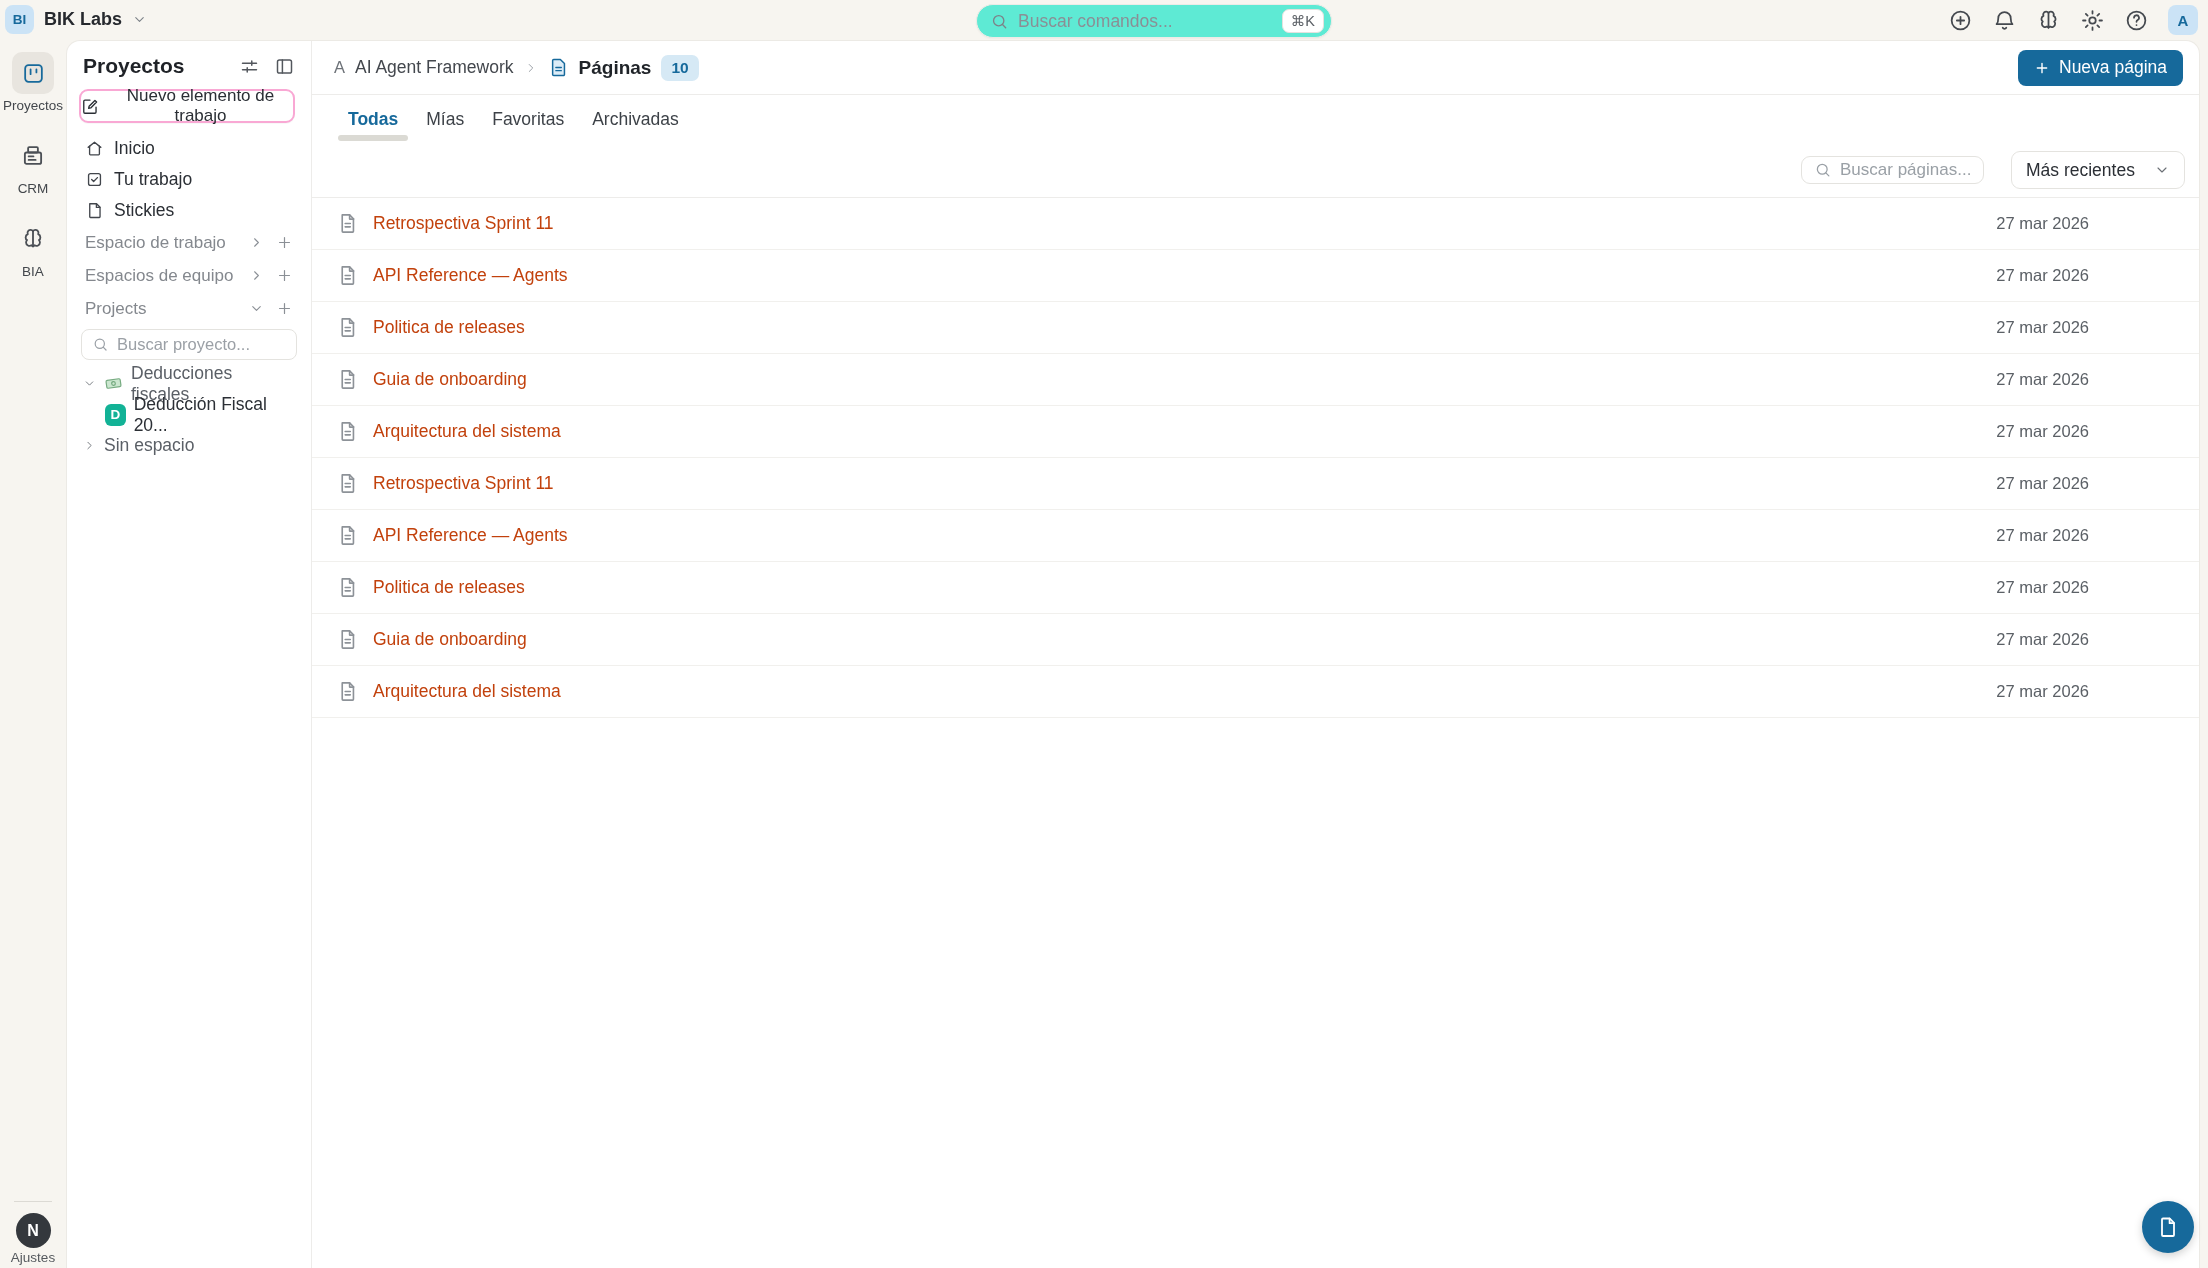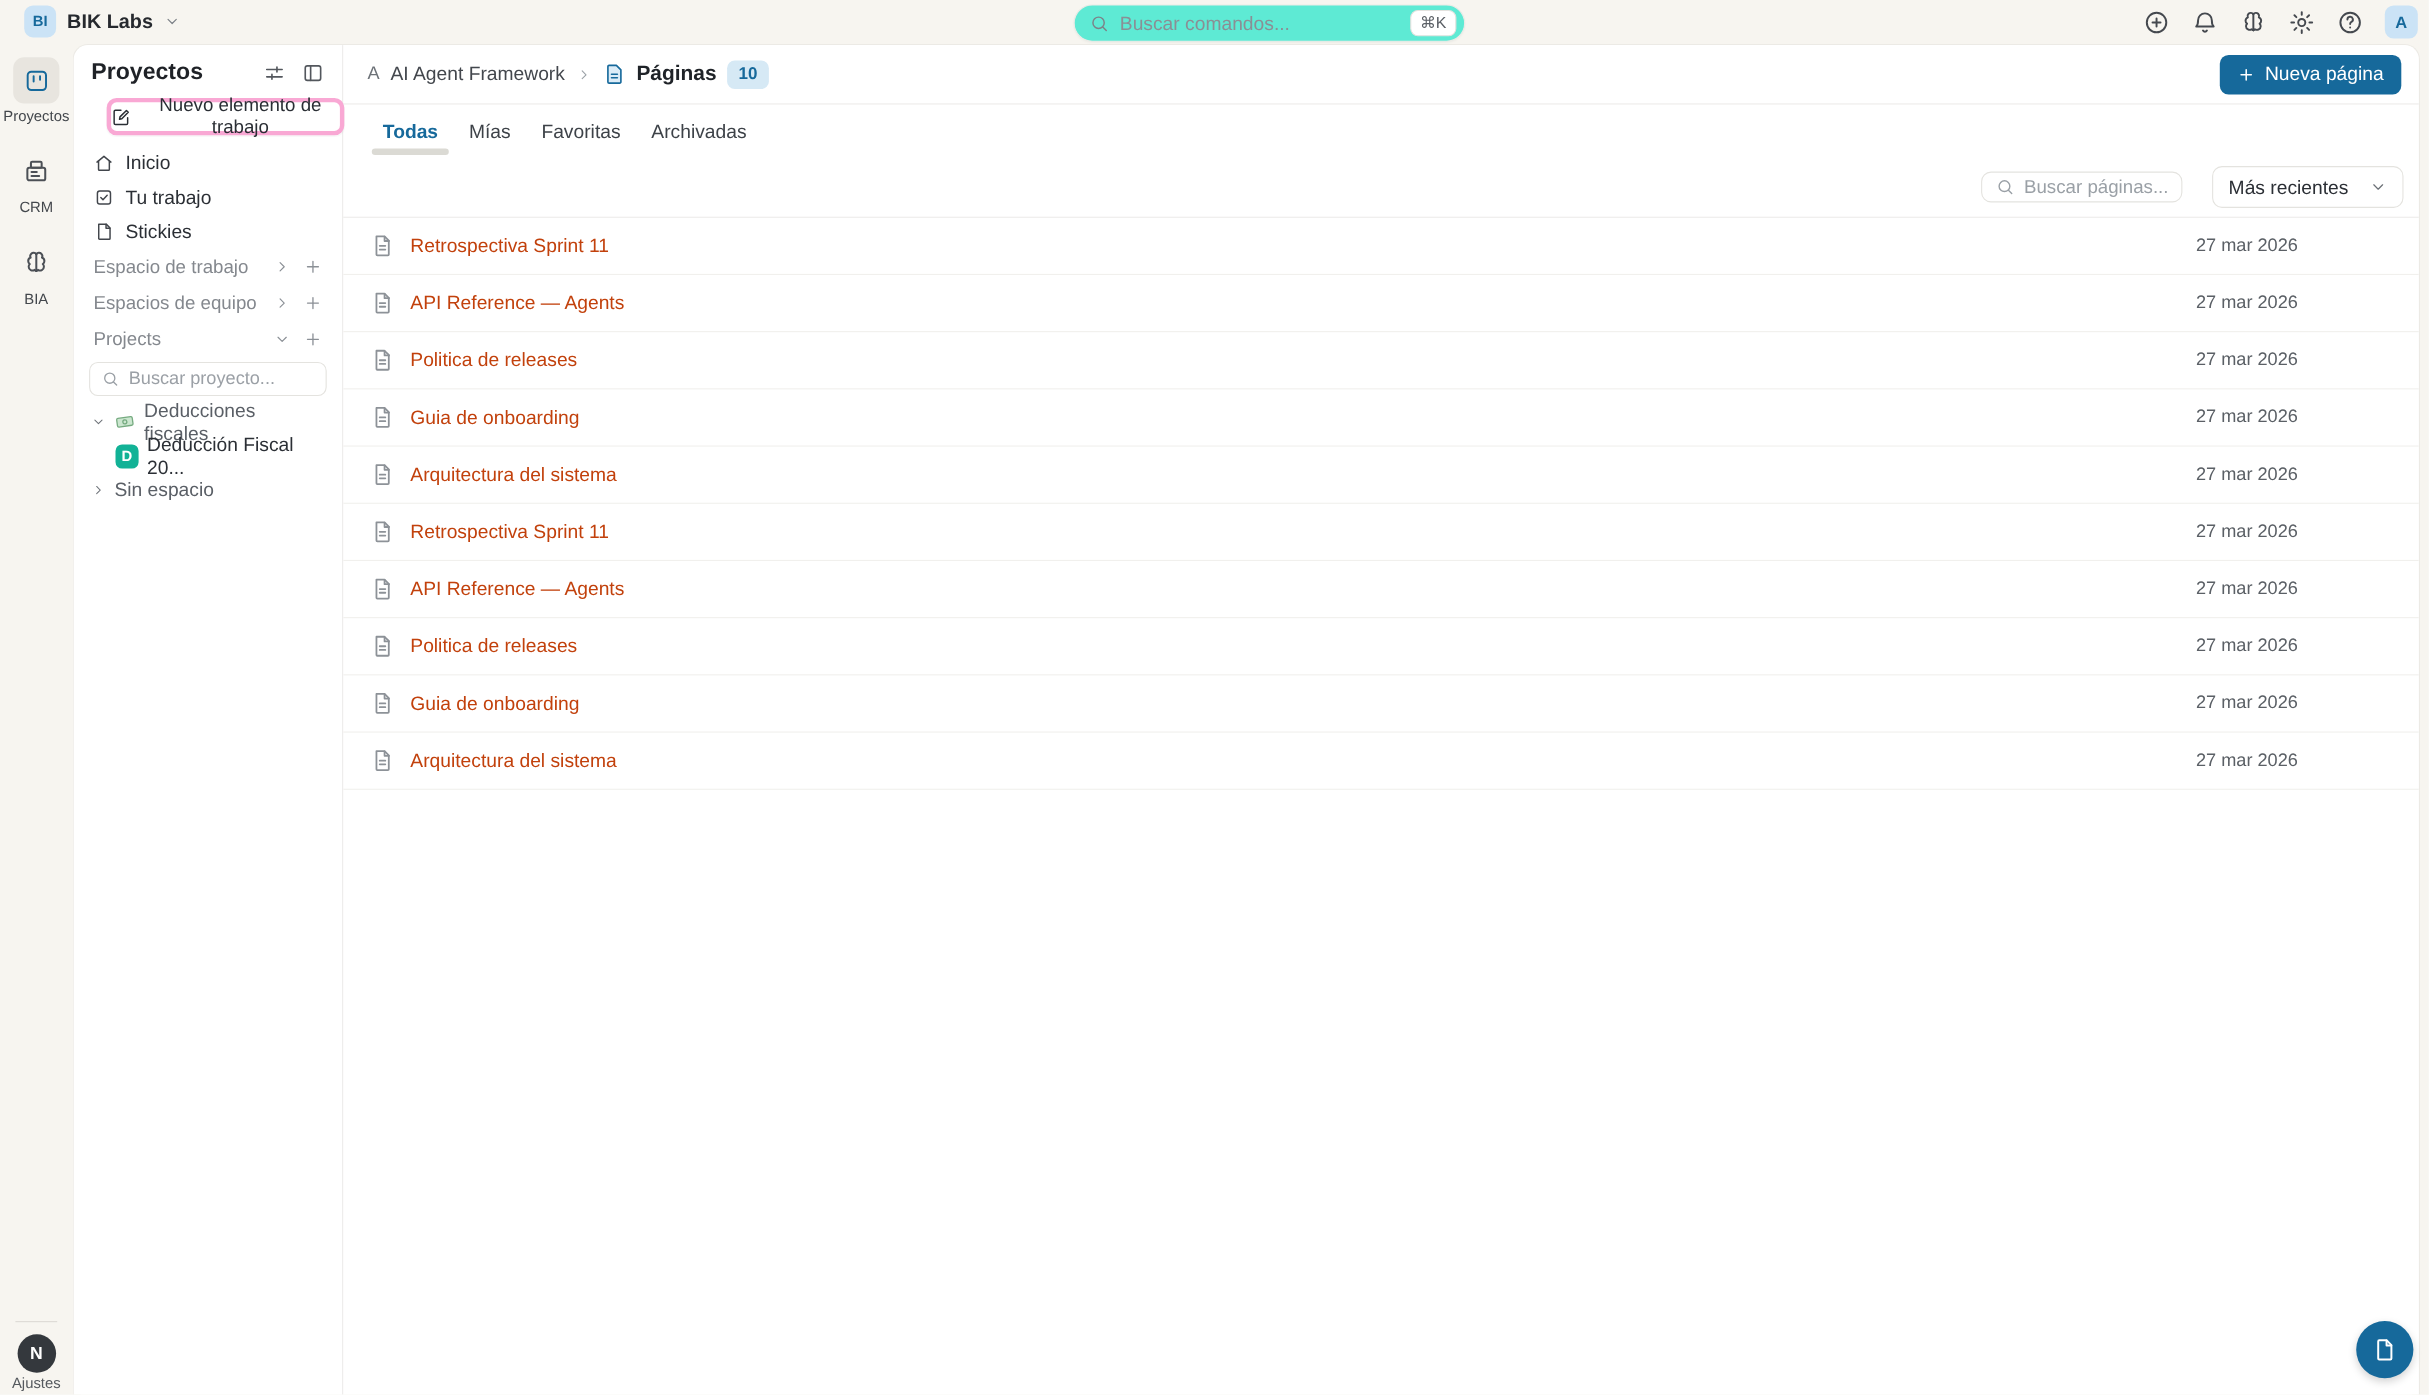--- a/index.html
+++ b/index.html
@@ -7,21 +7,21 @@
   body {
     font-family:"Liberation Sans","DejaVu Sans",sans-serif;
     background:var(--page-bg,#f7f5f0);
     color:#23272d; position:relative;
   }
   svg { display:block; }
   .str { fill:none; stroke:currentColor; stroke-width:1.7; stroke-linecap:round; stroke-linejoin:round; }
 
   
   .topbar { position:absolute; left:0; top:0; width:100%; height:40px; }
-  .workspace { position:absolute; left:22px; top:5px; display:flex; align-items:center; gap:10px; cursor:pointer; }
+  .workspace { position:absolute; left:5px; top:5px; display:flex; align-items:center; gap:10px; cursor:pointer; }
   .ws-logo { width:29px; height:29px; border-radius:8px; background:var(--logo-bg,#cbe3f6);
     color:var(--accent,#16699b); font-size:13.5px; font-weight:bold; display:flex; align-items:center; justify-content:center; }
   .ws-name { font-size:18px; font-weight:600; color:#26292e; }
   .ws-chev { color:#7c8187; }
   .global-search { position:absolute; left:976px; top:4px; width:356px; height:34px;
     background:#5eead4; border:1px solid #ecebe7; border-radius:17px; display:flex; align-items:center;
     padding:0 7px 0 13px; gap:9px; box-shadow:0 1px 2px rgba(0,0,0,.04); }
   .global-search .mag { color:#7d8288; }
   .global-search input { flex:1; border:none; outline:none; background:transparent; font:inherit; font-size:17.5px; color:#2b2f35; }
   .global-search input::placeholder { color:#8a8f95; }
@@ -47,21 +47,21 @@
   
   .panel { position:absolute; left:66px; top:40px; right:8px; bottom:0; background:#fff;
     border:1px solid #eceae5; border-bottom:none; border-radius:14px 14px 0 0; display:flex; overflow:hidden; }
 
   
   .sidebar { width:245px; flex:none; border-right:1px solid #edecea; padding:13px 12px; }
   .sb-header { display:flex; align-items:center; padding:0 4px; }
   .sb-title { flex:1; font-size:21px; font-weight:bold; color:#1f2227; }
   .sb-header-icons { display:flex; gap:14px; color:#53575d; }
   .sb-header-icons span { cursor:pointer; }
-  .new-item-btn { margin:11px 18px 0; height:34px; width:calc(100% - 4px); border:4px solid #f9a8d4; border-radius:9px;
+  .new-item-btn { margin:11px 0 0; height:34px; width:calc(100% - 4px); border:2px solid #f9a8d4; border-radius:9px;
     background:#fff; display:flex; align-items:center; justify-content:center; gap:8px; font-size:17px; color:#2a2e34;
     box-shadow:0 1px 1px rgba(0,0,0,.03); cursor:pointer; font-family:inherit; }
   .sb-menu { margin-top:10px; }
   .sb-item { display:flex; align-items:center; gap:10px; height:31px; padding:0 6px; border-radius:7px;
     font-size:17.5px; color:#2b2f35; cursor:pointer; }
   .sb-item .ic { color:#42464c; }
   .sb-section { display:flex; align-items:center; height:33px; padding:0 6px; cursor:pointer; }
   .sb-section .lbl { flex:1; font-size:17px; color:#84888e; }
   .sb-section .acts { display:flex; align-items:center; gap:12px; color:#8b9096; }
   .sb-search { height:31px; margin:4px 2px 8px; border:1px solid #e4e3df; border-radius:8px;

